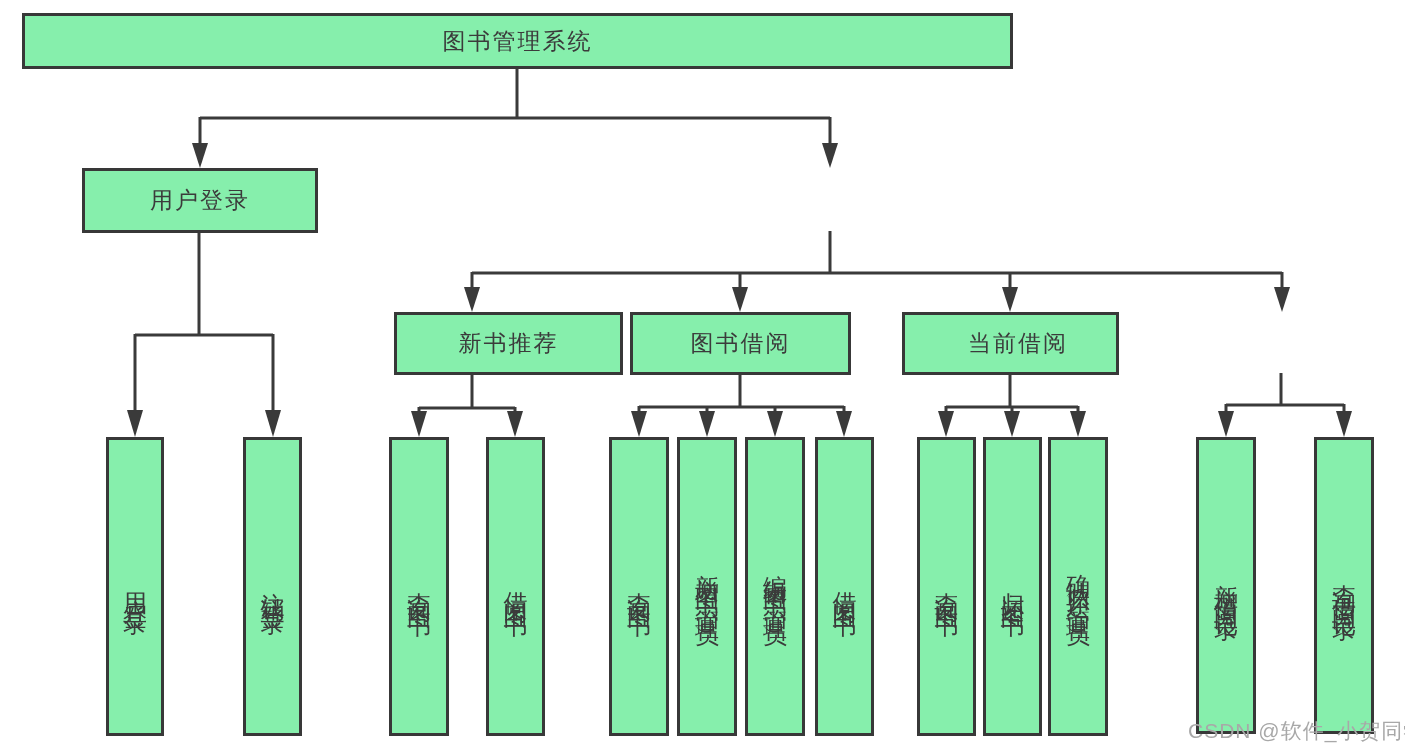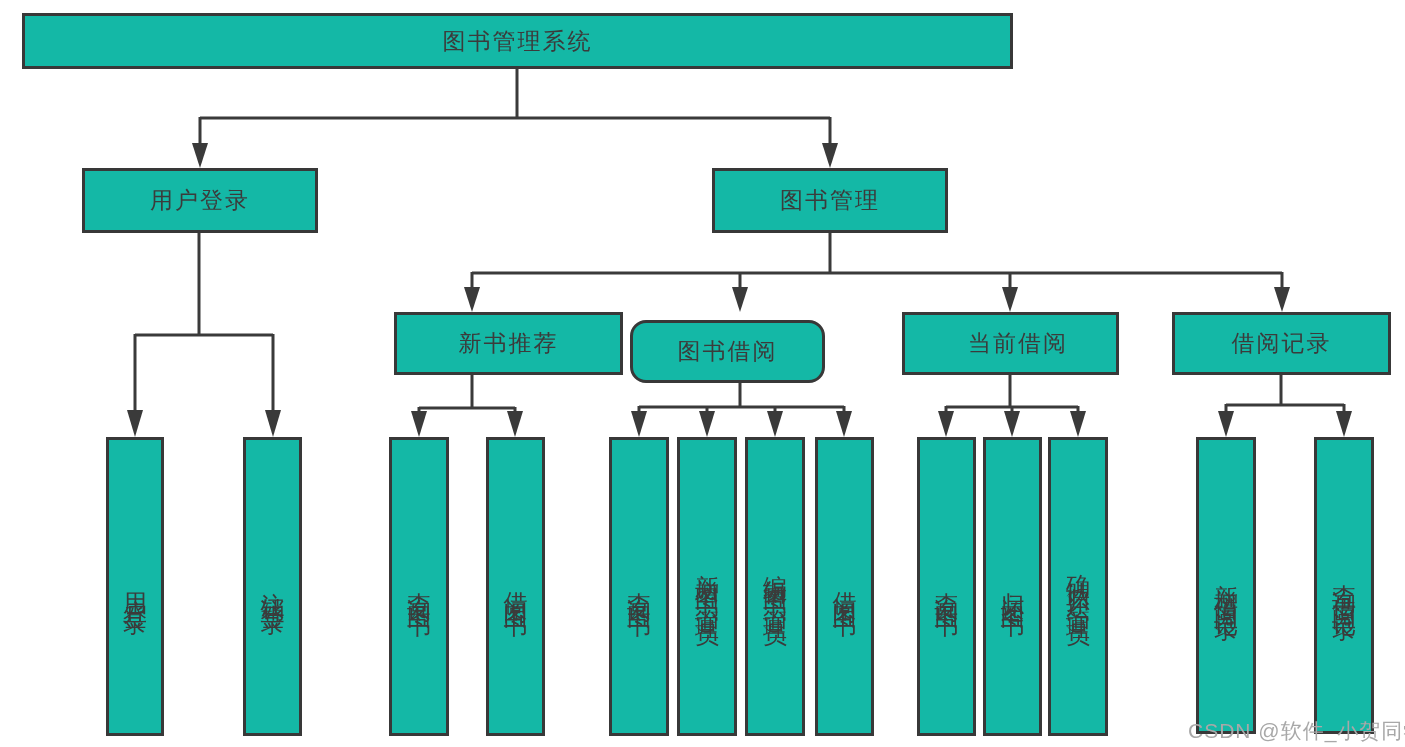--- a/index.html
+++ b/index.html
@@ -25,21 +25,21 @@
     position: absolute; left: 0; top: 0;
     width: 1405px; height: 747px;
     pointer-events: none;
   }
   #connectors path { stroke: var(--line); stroke-width: 3; fill: none; }
   #connectors polygon { fill: var(--line); stroke: none; }
   .node {
     position: absolute;
     box-sizing: border-box;
     border: 3px solid var(--box_border);
-    background: #14b8a6;
+    background: #86efac;
     color: var(--text);
     display: flex;
     align-items: center;
     justify-content: center;
     text-align: center;
   }
   .h-node { font-size: 23px; letter-spacing: 2px; white-space: nowrap; }
   .v-node {
     font-size: 24px;
     letter-spacing: 7px;
@@ -92,26 +92,24 @@
     <polygon points="1070,411 1086,411 1078,437"></polygon>
 
     <path d="M1281,373 V405 M1226,405 H1344 M1226,404 V413 M1344,404 V413"></path>
     <polygon points="1218,411 1234,411 1226,437"></polygon>
     <polygon points="1336,411 1352,411 1344,437"></polygon>
   </svg>
 
   <div class="node h-node" style="left:22px; top:13px; width:991px; height:56px;">图书管理系统</div>
 
   <div class="node h-node" style="left:82px; top:168px; width:236px; height:65px;">用户登录</div>
-  <div class="node h-node" style="left:712px; top:168px; width:236px; height:65px;">图书管理</div>
 
   <div class="node h-node" style="left:358px; top:312px; width:229px; height:63px;margin-left:36px;">新书推荐</div>
-  <div class="node h-node" style="left:630px; top:320px; width:195px; height:63px;border-radius:16px;">图书借阅</div>
+  <div class="node h-node" style="left:630px; top:312px; width:221px; height:63px;">图书借阅</div>
   <div class="node h-node" style="left:902px; top:312px; width:217px; height:63px;padding-left:15px;">当前借阅</div>
-  <div class="node h-node" style="left:1172px; top:312px; width:219px; height:63px;">借阅记录</div>
 
   <div class="node v-node" style="left:106px; top:437px; width:58px; height:299px;">用户登录</div>
   <div class="node v-node" style="left:243px; top:437px; width:59px; height:299px;">注销登录</div>
 
   <div class="node v-node" style="left:389px; top:437px; width:60px; height:299px;">查询图书</div>
   <div class="node v-node" style="left:486px; top:437px; width:59px; height:299px;">借阅图书</div>
 
   <div class="node v-node" style="left:609px; top:437px; width:60px; height:299px;">查询图书</div>
   <div class="node v-node" style="left:677px; top:437px; width:60px; height:299px;">新增图书（管理员）</div>
   <div class="node v-node" style="left:745px; top:437px; width:60px; height:299px;">编辑图书（管理员）</div>

